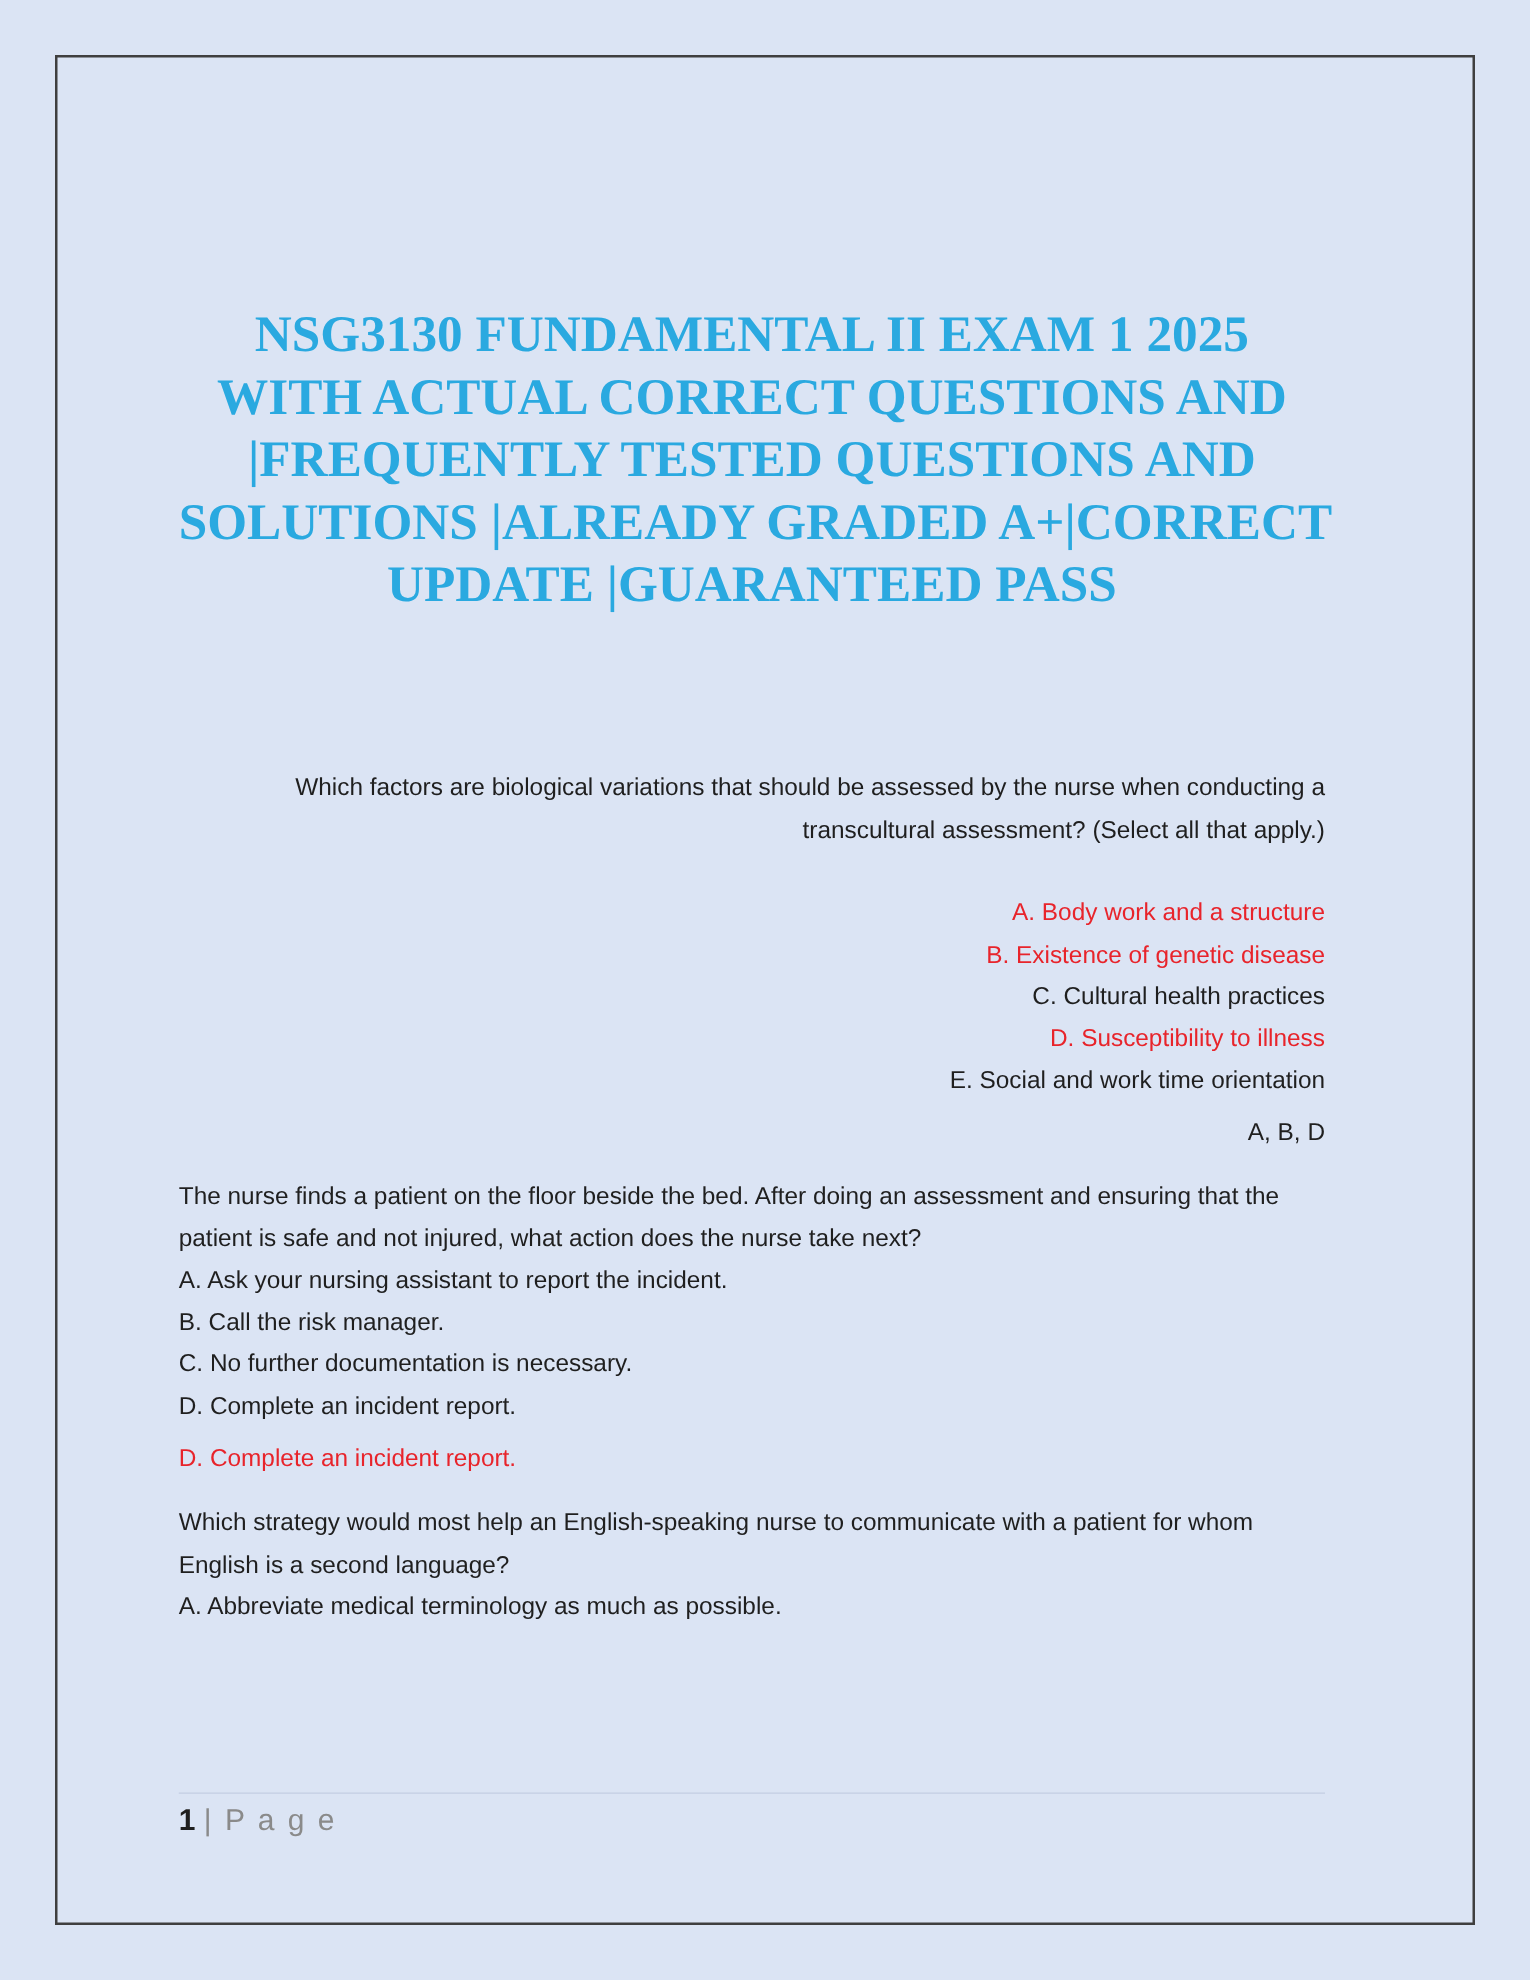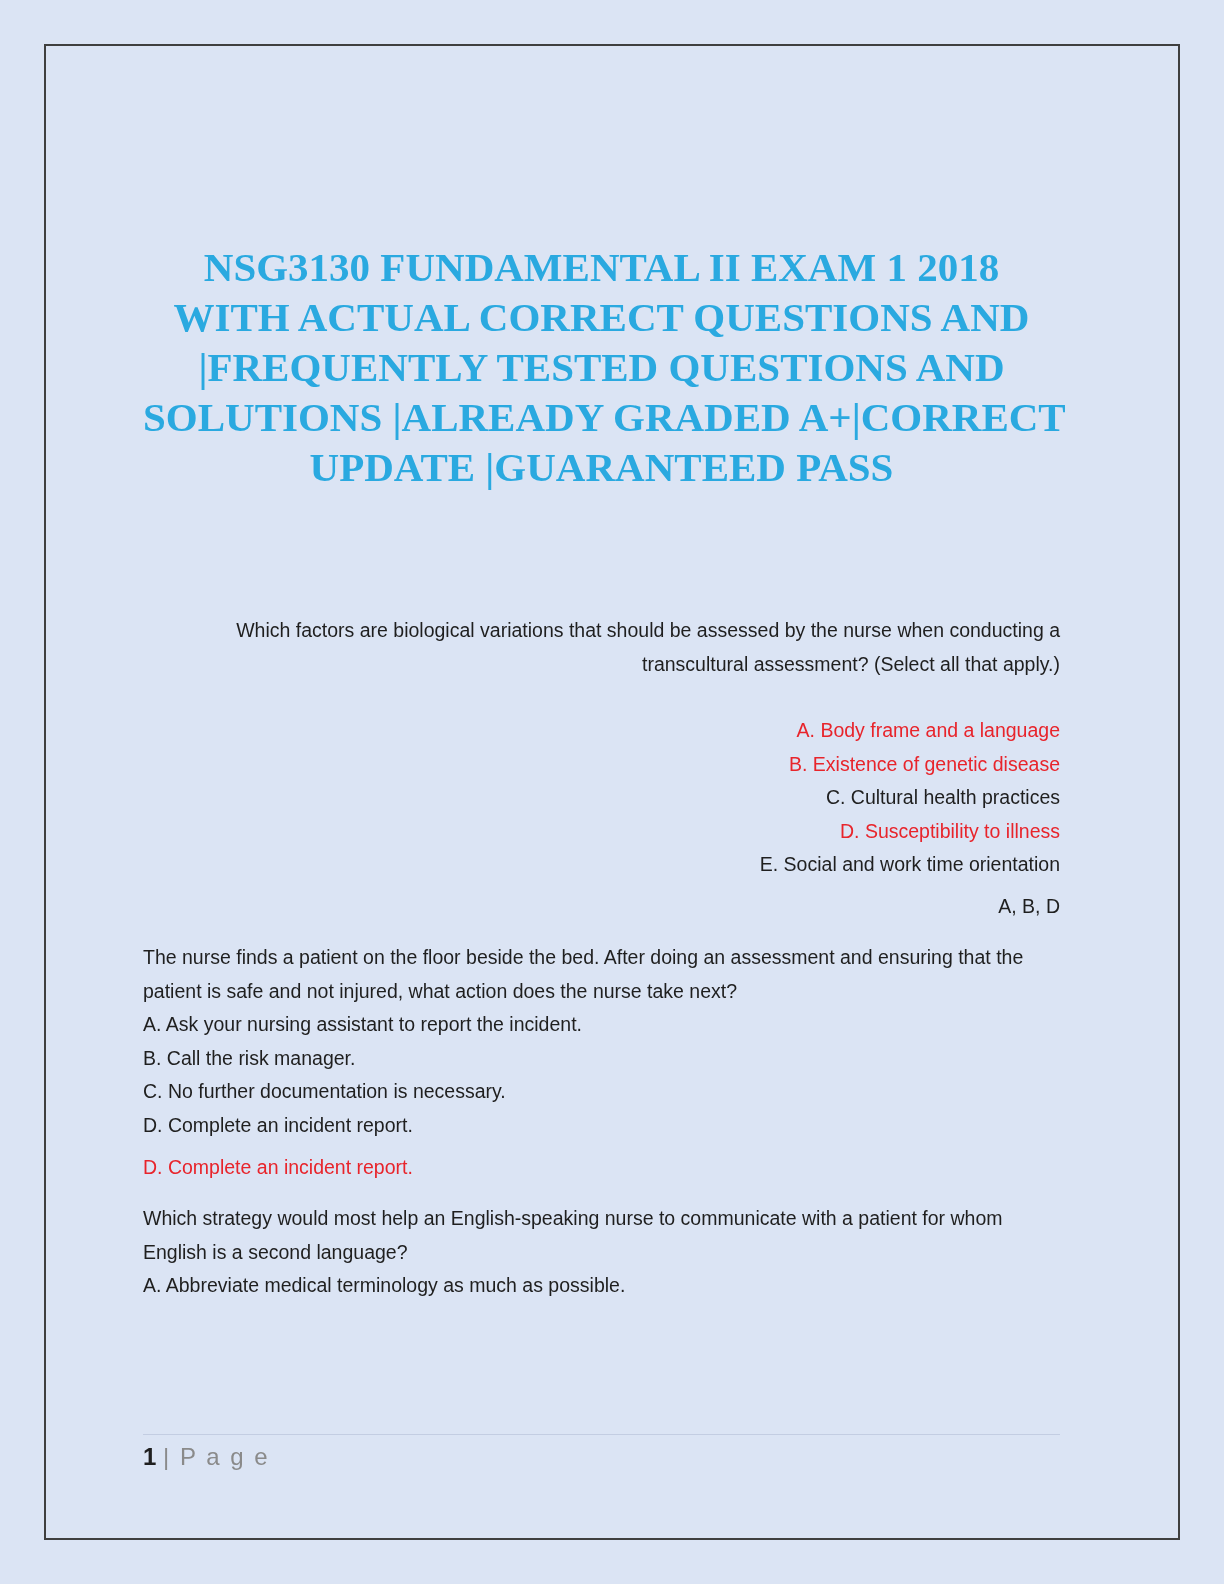--- a/index.html
+++ b/index.html
@@ -56,33 +56,33 @@
 </style>
 </head>
 <body>
 
 <div class="page">
   <div class="border-frame"></div>
 
   <div class="content">
 
     <h1 class="doc-title">
-      <div>NSG3130 FUNDAMENTAL II EXAM 1 2018</div>
+      <div>NSG3130 FUNDAMENTAL II EXAM 1 2025</div>
       <div>WITH ACTUAL CORRECT QUESTIONS AND</div>
       <div>|FREQUENTLY TESTED QUESTIONS AND</div>
       <div>SOLUTIONS |ALREADY GRADED A+|CORRECT</div>
       <div>UPDATE |GUARANTEED PASS</div>
     </h1>
 
     <div class="body-text">
 
       <div class="question first">
         <p class="q-text">Which factors are biological variations that should be assessed by the nurse when conducting a transcultural assessment? (Select all that apply.)</p>
         <div class="options gap-top">
-          <p class="opt red">A. Body frame and a language</p>
+          <p class="opt red">A. Body work and a structure</p>
           <p class="opt red">B. Existence of genetic disease</p>
           <p class="opt">C. Cultural health practices</p>
           <p class="opt red">D. Susceptibility to illness</p>
           <p class="opt">E. Social and work time orientation</p>
         </div>
         <p class="answer-line">A, B, D</p>
       </div>
 
       <div class="question">
         <p class="q-text">The nurse finds a patient on the floor beside the bed. After doing an assessment and ensuring that the patient is safe and not injured, what action does the nurse take next?</p>

